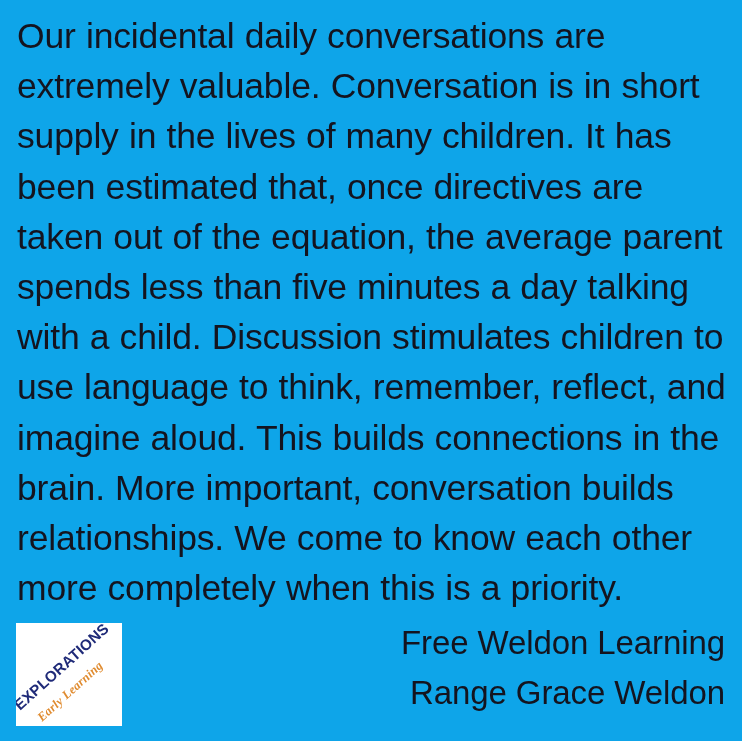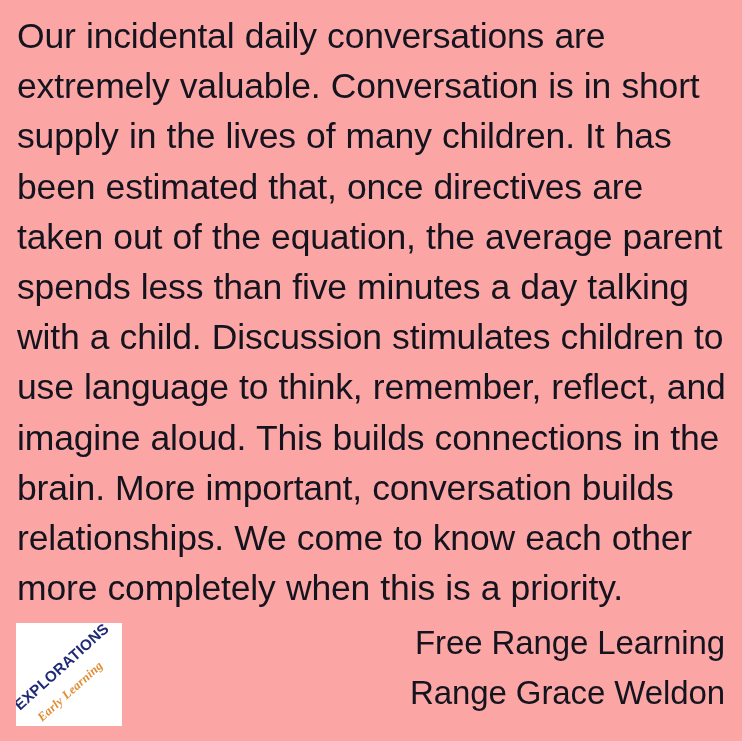--- a/index.html
+++ b/index.html
@@ -7,21 +7,21 @@
     padding: 0;
     background: #8fc7e8;
   }
   body {
     font-family: "Liberation Sans", sans-serif;
   }
   #quote-card {
     position: relative;
     width: 742px;
     height: 741px;
-    background: #fca5a5;
+    background: #0ea5e9;
     overflow: hidden;
     box-sizing: border-box;
   }
   #quote-body {
     position: absolute;
     left: 17px;
     top: 11px;
     width: 712px;
     color: #14141f;
     font-family: "Liberation Sans", sans-serif;
@@ -97,17 +97,17 @@
 
   <div id="brand-logo">
     <svg viewBox="0 0 106 103" xmlns="http://www.w3.org/2000/svg">
       <rect x="0" y="0" width="106" height="103" fill="#ffffff"></rect>
       <text class="logo-word-main" x="4" y="88" transform="rotate(-42 4 88)">EXPLORATIONS</text>
       <text class="logo-word-sub" x="26" y="99" transform="rotate(-42 26 99)">Early Learning</text>
     </svg>
   </div>
 
   <div id="attribution-block">
-    <span class="attrib-line">Free Range Learning</span>
+    <span class="attrib-line">Free Weldon Learning</span>
     <span class="attrib-line">Range Grace Weldon</span>
   </div>
 
 </div>
 
 </body></html>

